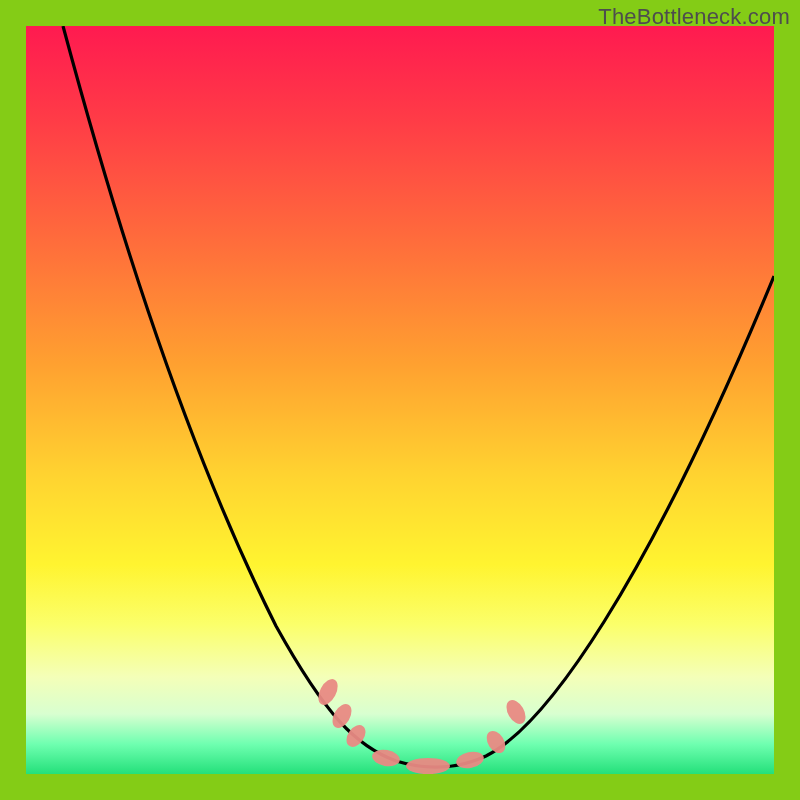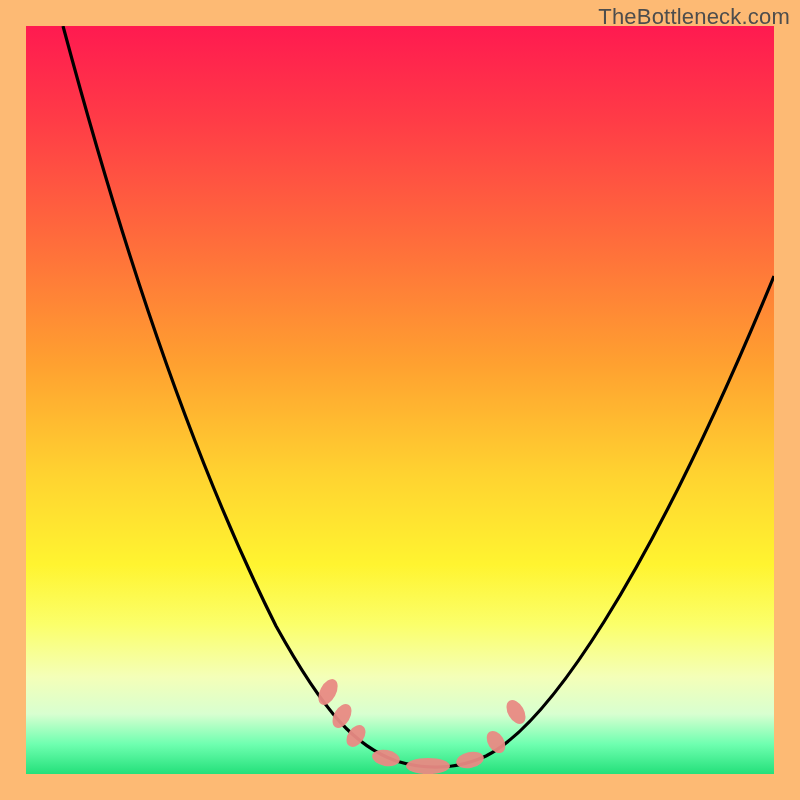--- a/index.html
+++ b/index.html
@@ -9,21 +9,21 @@
     height: 800px;
     background: #000;
     overflow: hidden;
   }
   .frame {
     position: absolute;
     top: 0;
     left: 0;
     width: 800px;
     height: 800px;
-    background: #fdba74;
+    background: #84cc16;
   }
   .plot-area {
     position: absolute;
     top: 26px;
     left: 26px;
     width: 748px;
     height: 748px;
     background: linear-gradient(to bottom,
       #ff1a50 0%,
       #ff3a47 12%,

